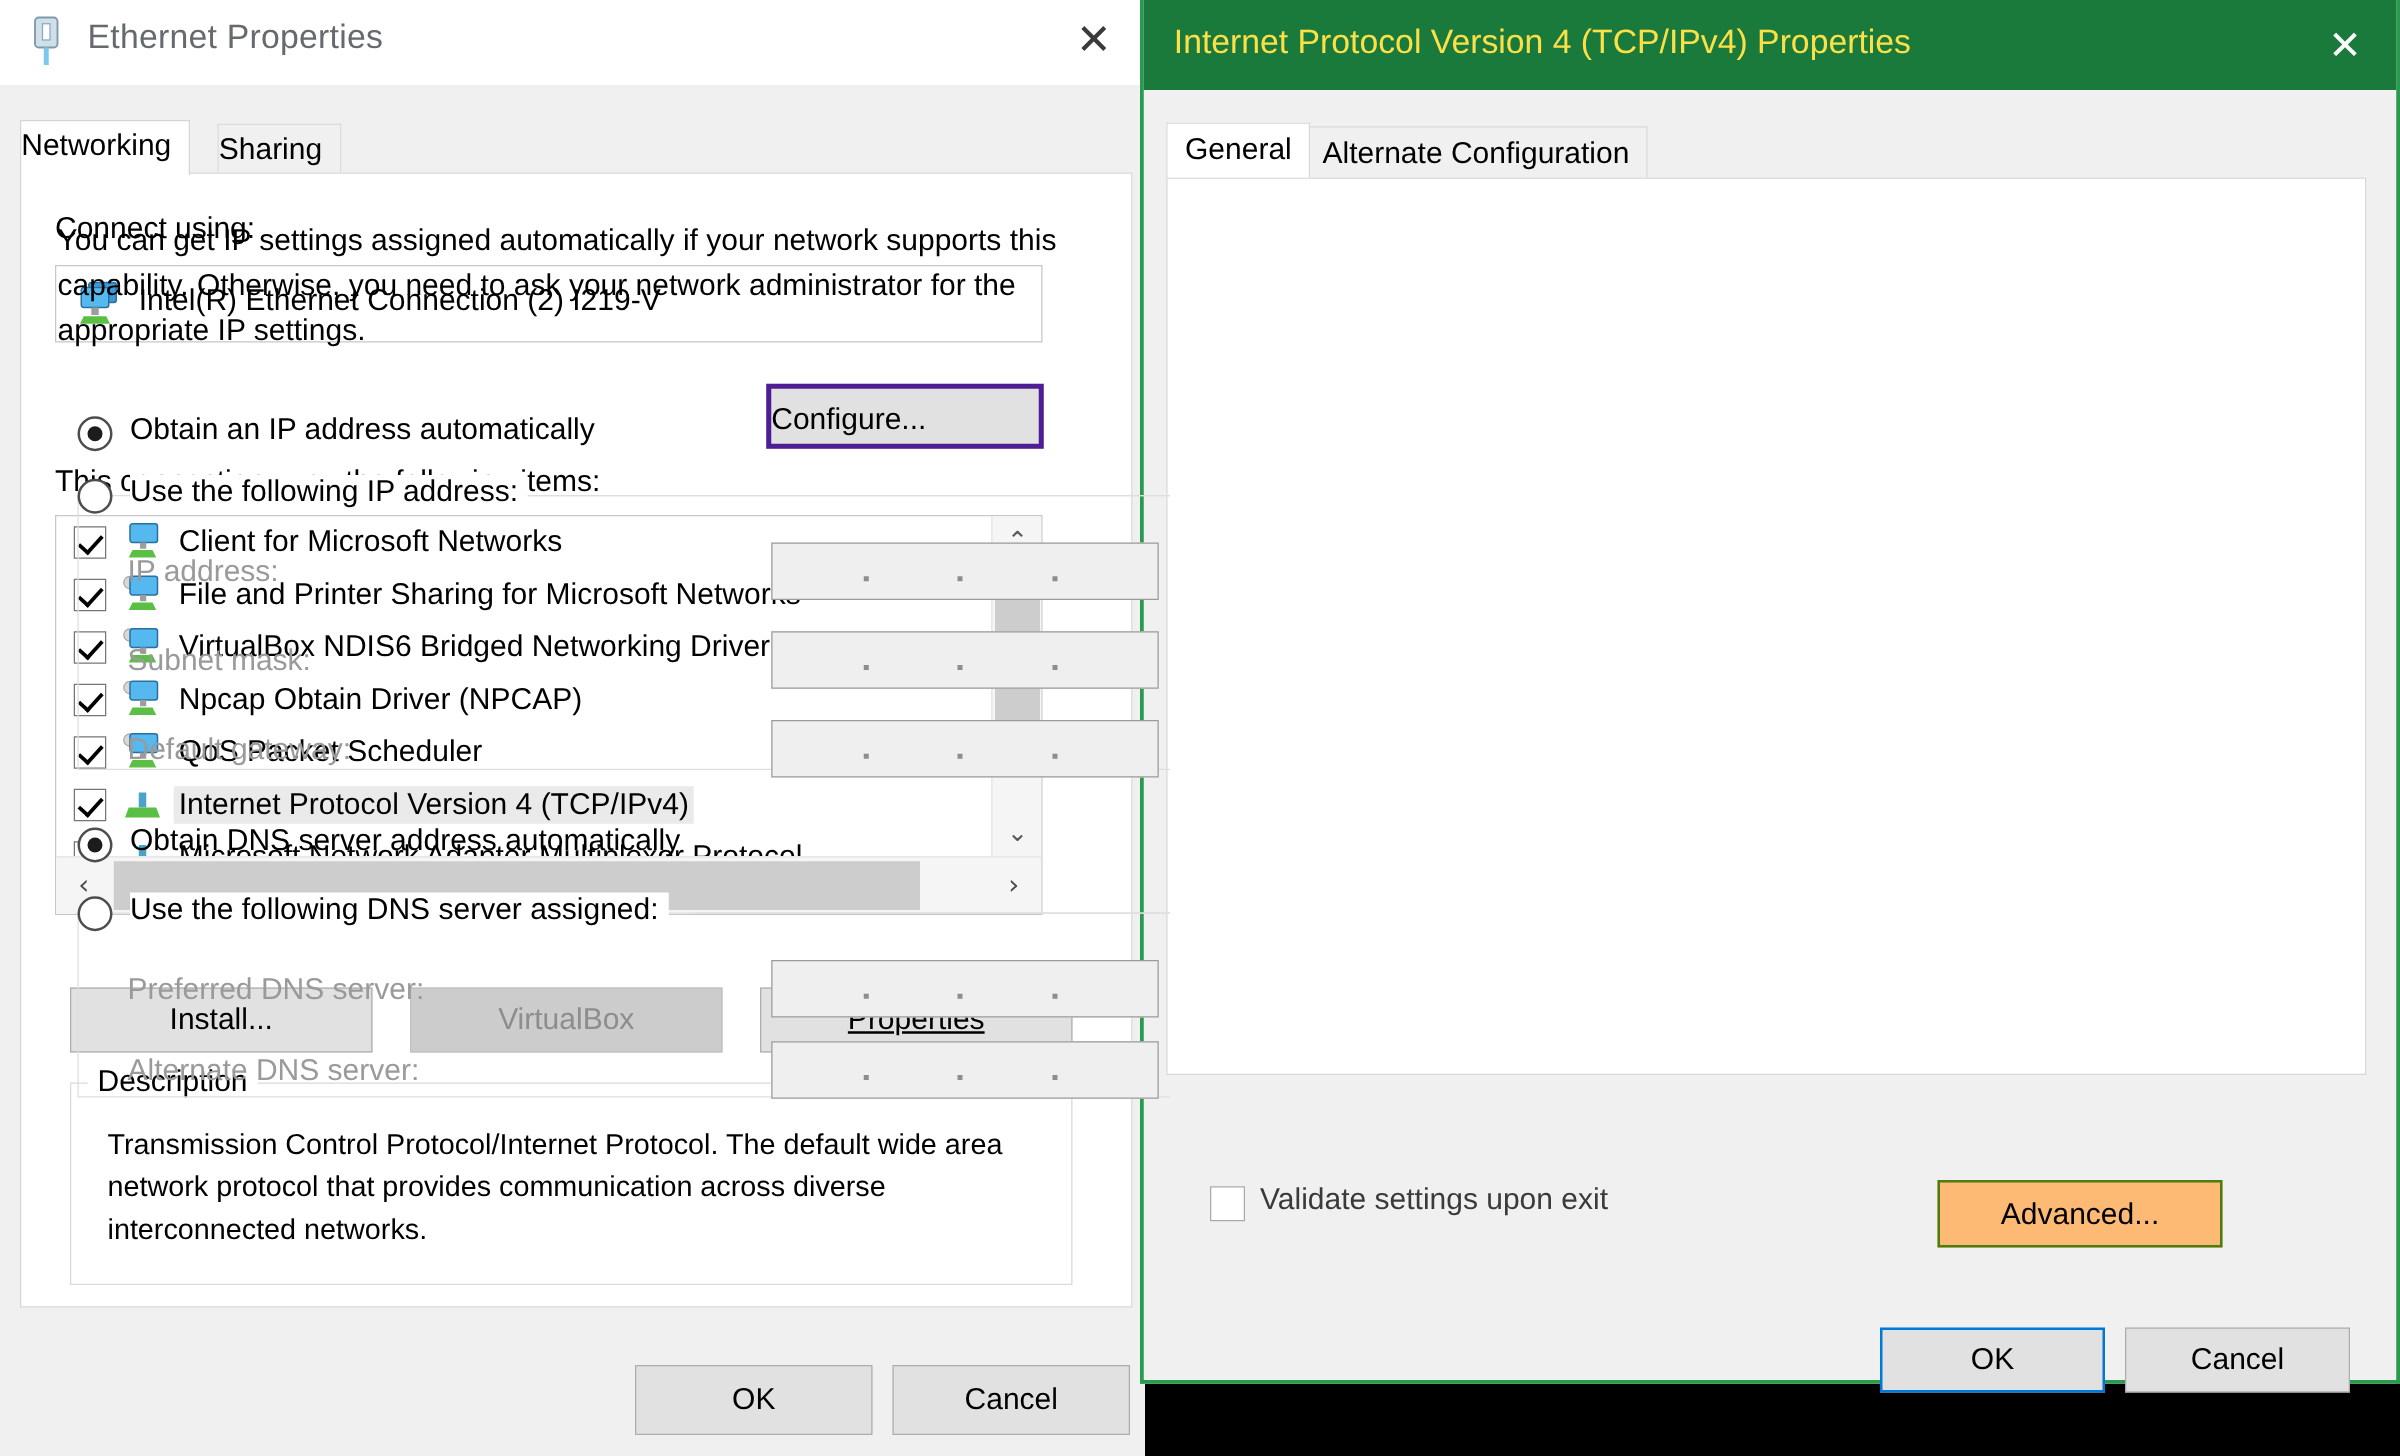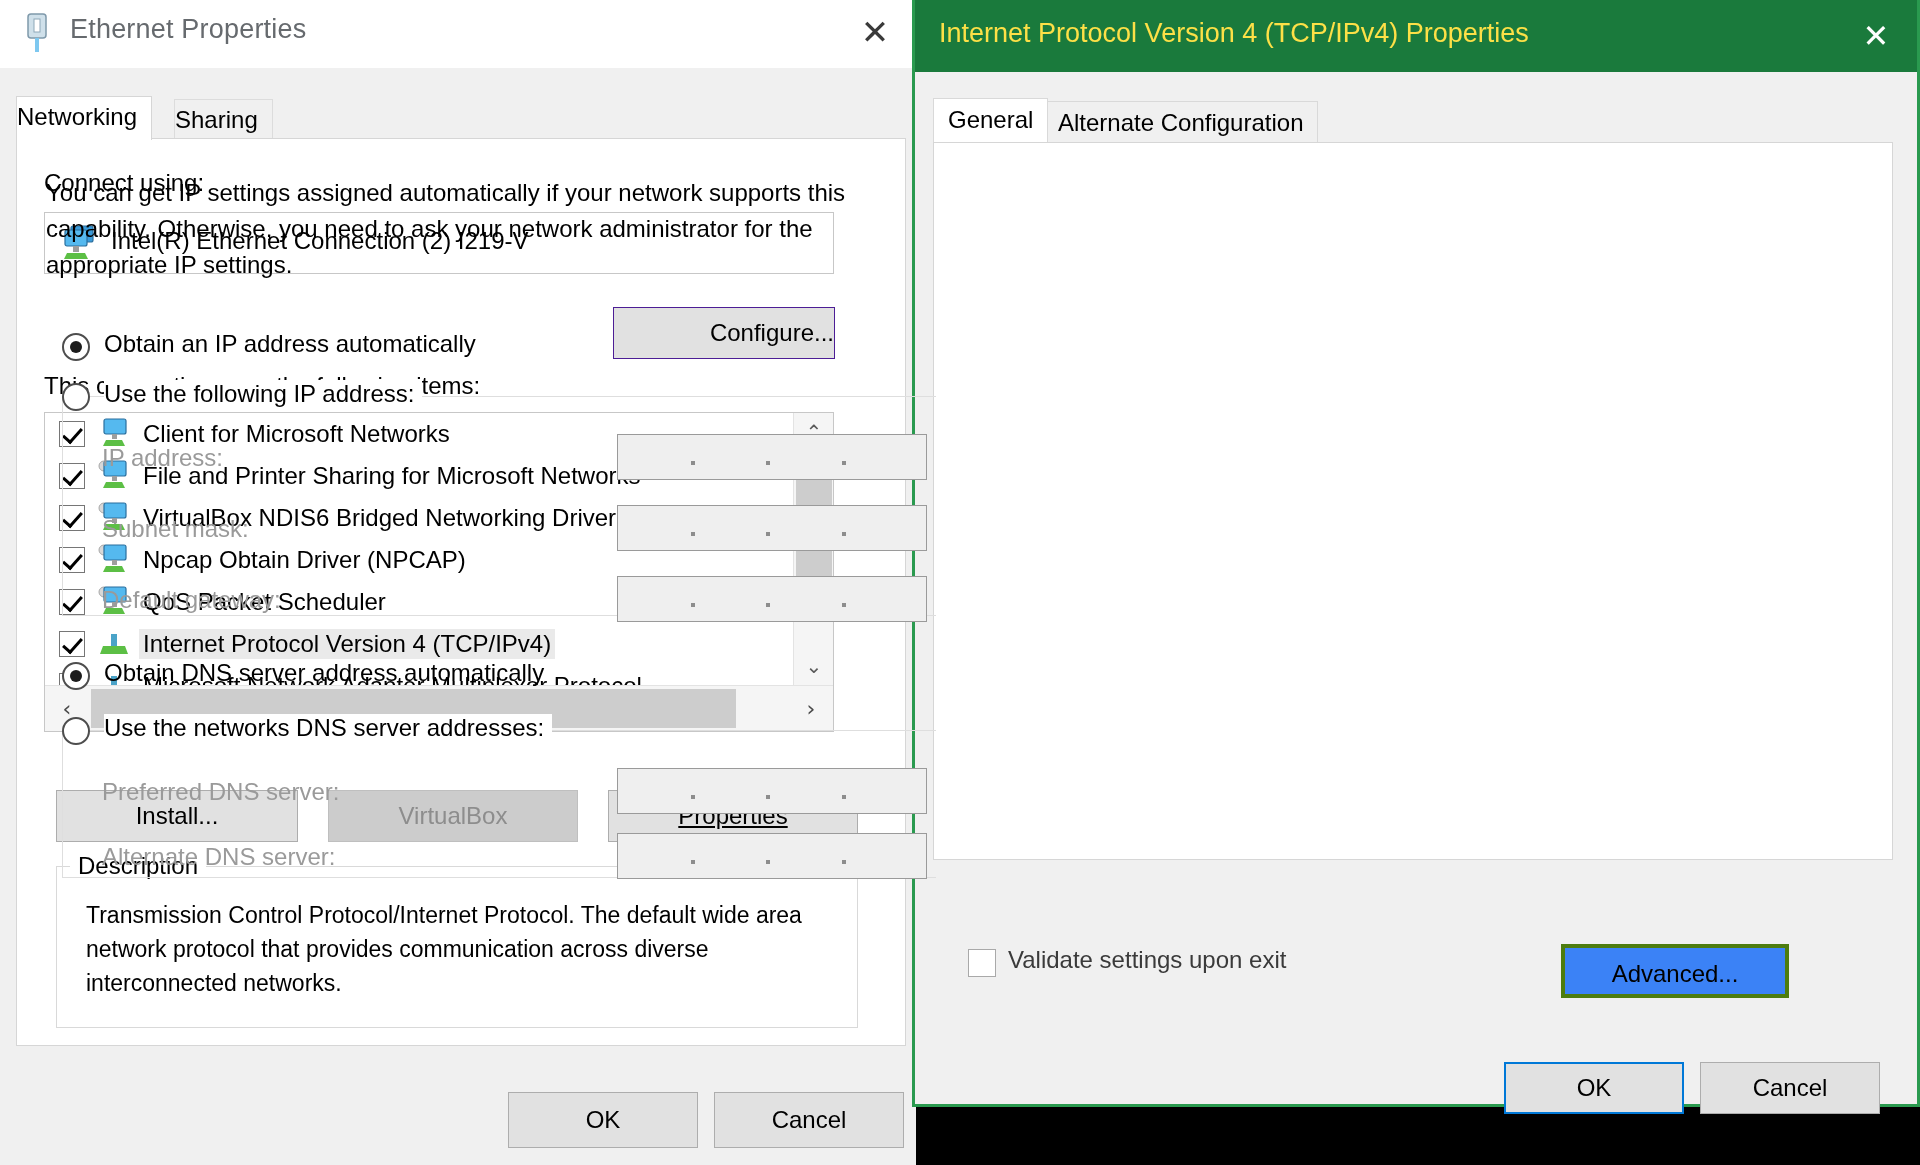--- a/index.html
+++ b/index.html
@@ -120,25 +120,25 @@
   }
   #adapter-name {
     position: absolute; left: 66px; top: 14px;
     font-size: 24px; color: #000;
   }
   #configure-button {
     position: absolute;
     left: 613px; top: 307px;
     width: 222px; height: 52px;
     background: #e1e1e1;
-    border: 1px solid #4c1d95;
-    box-sizing: border-box;
-    font-size: 24px;
-    color: #000;
-    text-align: right;
+    border: 4px solid #4c1d95;
+    box-sizing: border-box;
+    font-size: 24px;
+    color: #000;
+    text-align: left;
     line-height: 50px;
   }
   #items-label { left: 44px; top: 372px; }
 
   
   #items-listbox {
     position: absolute;
     left: 44px; top: 412px;
     width: 790px; height: 320px;
     background: #ffffff;
@@ -466,28 +466,27 @@
   #validate-label {
     position: absolute;
     left: 1008px; top: 946px;
     font-size: 24px;
     color: #3a3a3a;
   }
   #advanced-button {
     position: absolute;
     left: 1550px; top: 944px;
     width: 228px; height: 54px;
-    background: #3b82f6;
-    border: 4px solid #4d7c0f;
+    background: #fdba74;
+    border: 2px solid #4d7c0f;
     box-sizing: border-box;
     font-size: 24px;
     text-align: center;
     line-height: 52px;
     color: #000;
-    margin-left: 11px;
   }
   #ipv4-ok-button {
     position: absolute;
     left: 1504px; top: 1062px;
     width: 180px; height: 52px;
     background: #e1e1e1;
     border: 2px solid #0078d7;
     box-sizing: border-box;
     font-size: 24px;
     text-align: center;
@@ -691,21 +690,21 @@
   <span class="dot d2"></span>
   <span class="dot d3"></span>
 </div>
 
 <div class="radio selected" id="radio-auto-dns"></div>
 <div class="radio-label" id="radio-auto-dns-label">Obtain DNS server address automatically</div>
 
 <div id="dns-group"></div>
 <div id="dns-group-topline"></div>
 <div class="radio" id="radio-manual-dns"></div>
-<div class="radio-label" id="radio-manual-dns-label">Use the networks DNS server addresses:</div>
+<div class="radio-label" id="radio-manual-dns-label">Use the following DNS server assigned:</div>
 
 <div class="field-label" id="lbl-preferred-dns">Preferred DNS server:</div>
 <div class="ip-field" id="fld-preferred-dns">
   <span class="dot d1"></span>
   <span class="dot d2"></span>
   <span class="dot d3"></span>
 </div>
 
 <div class="field-label" id="lbl-alternate-dns">Alternate DNS server:</div>
 <div class="ip-field" id="fld-alternate-dns">

